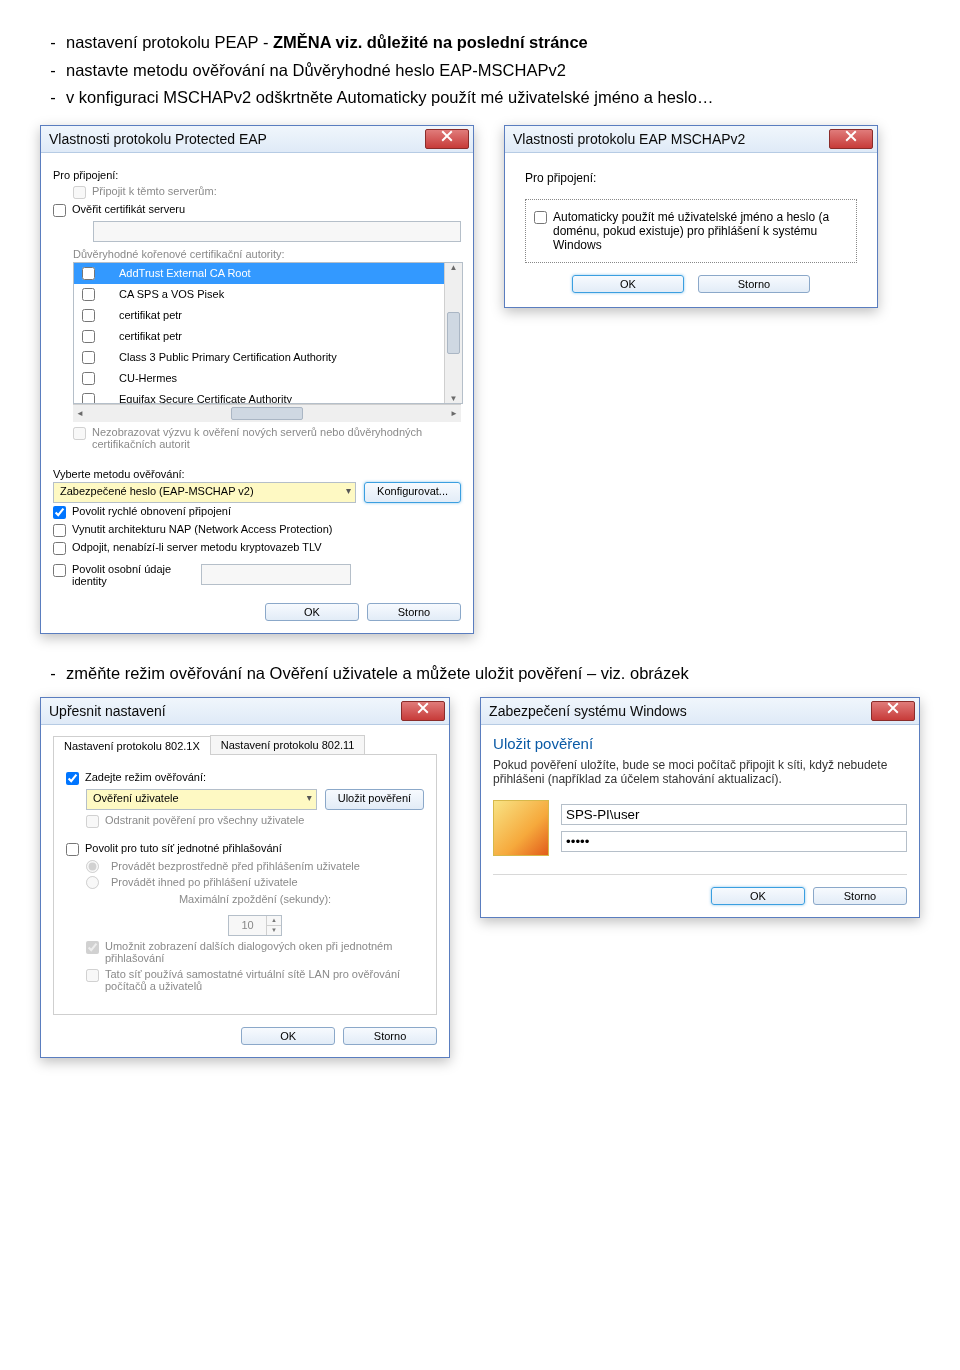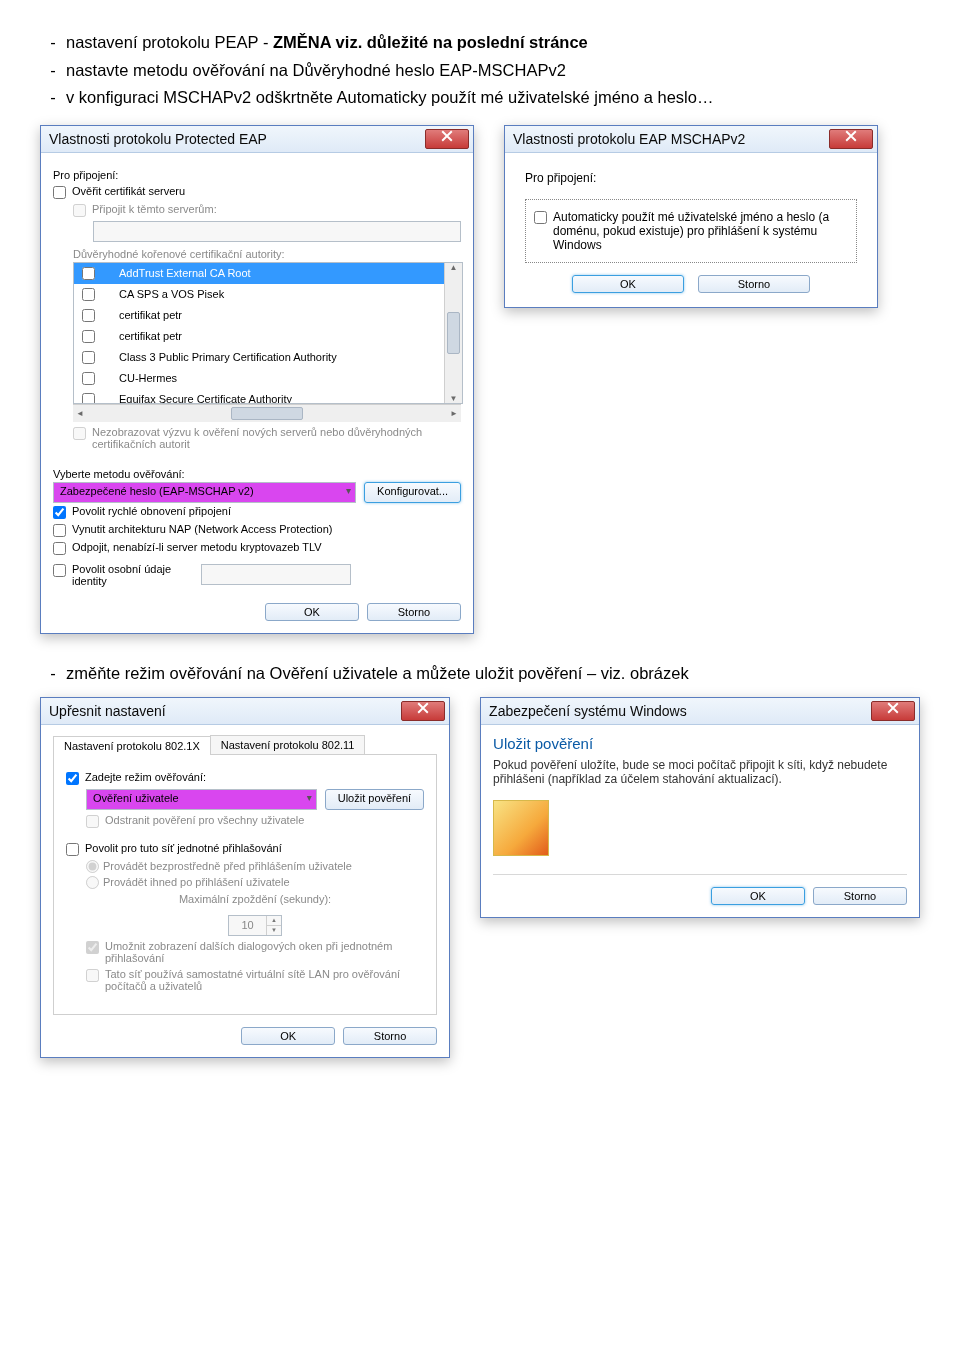--- a/index.html
+++ b/index.html
@@ -66,40 +66,40 @@
     display:flex; flex-direction:column; align-items:center; justify-content:space-between;
     font-size:8px; color:#6a6a6a;
   }
   .scrollcol .thumb { width:11px; height:40px; background:#cfd8e2; border:1px solid #aab6c4; border-radius:2px; margin:2px 0; }
   .hscroll {
     height:17px; background:#efefef; border-top:1px solid #cfcfcf;
     display:flex; align-items:center; justify-content:space-between; font-size:8px; color:#6a6a6a;
   }
   .hscroll .thumb { height:11px; width:70px; background:#cfd8e2; border:1px solid #aab6c4; border-radius:2px; margin:0 2px; }
   .combo {
-    border:1px solid #b5bfc9; background:#d946ef; padding:2px 18px 2px 6px; height:21px;
+    border:1px solid #b5bfc9; background:#fef9c3; padding:2px 18px 2px 6px; height:21px;
     box-sizing:border-box; position:relative;
   }
   .combo::after {
     content:"▾"; position:absolute; right:4px; top:2px; color:#555; font-size:10px;
   }
   .btn {
     border:1px solid #8ba8c9; background:linear-gradient(#f7fafe,#e2ecf7);
     padding:2px 12px; border-radius:3px; font-size:11px; cursor:pointer;
     min-width:68px; text-align:center;
   }
   .btn.accent { border-color:#3b9fe0; box-shadow:0 0 3px rgba(59,159,224,.6); }
   .btnrow { display:flex; gap:8px; justify-content:flex-end; margin-top:12px; }
   .ml-indent { margin-left:20px; }
 
   .tabs { display:flex; background:#fff; border-bottom:1px solid #cfcfcf; }
   .tab { border:1px solid #cfcfcf; border-bottom:none; padding:3px 10px; margin-right:-1px; background:#f6f6f6; }
   .tab.active { background:#fff; position:relative; top:1px;text-align:right; }
 
-  .radio { display:flex; align-items:flex-start; gap:4px; margin:3px 0; }
+  .radio { display:flex; align-items:flex-start; gap:12px; margin:3px 0; }
   .radio input { margin:0; }
 
   .spin {
     display:flex; align-items:center; border:1px solid #b5bfc9; width:52px; height:19px;
     background:#f7f7f7;
   }
   .spin .num { flex:1; text-align:center; color:#888; }
   .spin .arrows {
     width:14px; border-left:1px solid #cfcfcf;
     display:flex; flex-direction:column; font-size:6px; text-align:center; color:#777;
@@ -146,27 +146,27 @@
     <div class="titlebar">
       <span class="ttl">Vlastnosti protokolu Protected EAP</span>
       <span class="closebtn">
         <svg class="x" viewBox="0 0 10 10">
             <path d="M1 1 L9 9 M9 1 L1 9" stroke="#fff" stroke-width="1.6"></path>
           </svg>
       </span>
     </div>
     <div class="body">
       <div class="lbl">Pro připojení:</div>
+      <label class="chk ml-indent grey">
+        <input type="checkbox" disabled="" style="">
+        <span>Připojit k těmto serverům:</span>
+      </label>
       <label class="chk">
         <input type="checkbox" style="">
         <span>Ověřit certifikát serveru</span>
-      </label>
-      <label class="chk ml-indent grey">
-        <input type="checkbox" disabled="" style="">
-        <span>Připojit k těmto serverům:</span>
       </label>
       <div class="ml-indent" style="padding-left:20px">
         <input class="textfield disabled" disabled="" style="">
       </div>
 
       <div class="lbl grey ml-indent">Důvěryhodné kořenové certifikační autority:</div>
       <div class="ml-indent">
         <div class="listbox">
           <div class="listinner">
             <div class="listrow sel">
@@ -362,20 +362,24 @@
         <svg class="x" viewBox="0 0 10 10">
             <path d="M1 1 L9 9 M9 1 L1 9" stroke="#fff" stroke-width="1.6"></path>
           </svg>
       </span>
     </div>
     <div class="body" style="font-size:12px">
       <div class="cred-title">Uložit pověření</div>
       <div style="color:#333; margin-bottom:14px">Pokud pověření uložíte, bude se moci počítač připojit k síti, když nebudete přihlášeni (například za účelem stahování aktualizací).</div>
       <div style="display:flex; gap:12px; align-items:center;">
         <span class="cred-icon"></span>
+        <div class="cred-fields">
+          <input class="textfield" value="SPS-PI\user" style="">
+          <input class="textfield" value="•••••" style="">
+        </div>
       </div>
       <div style="height:1px;background:#d8d8d8;margin:18px 0 10px"></div>
       <div class="btnrow">
         <div class="btn accent">OK</div>
         <div class="btn">Storno</div>
       </div>
     </div>
   </div>
 </div>
 

